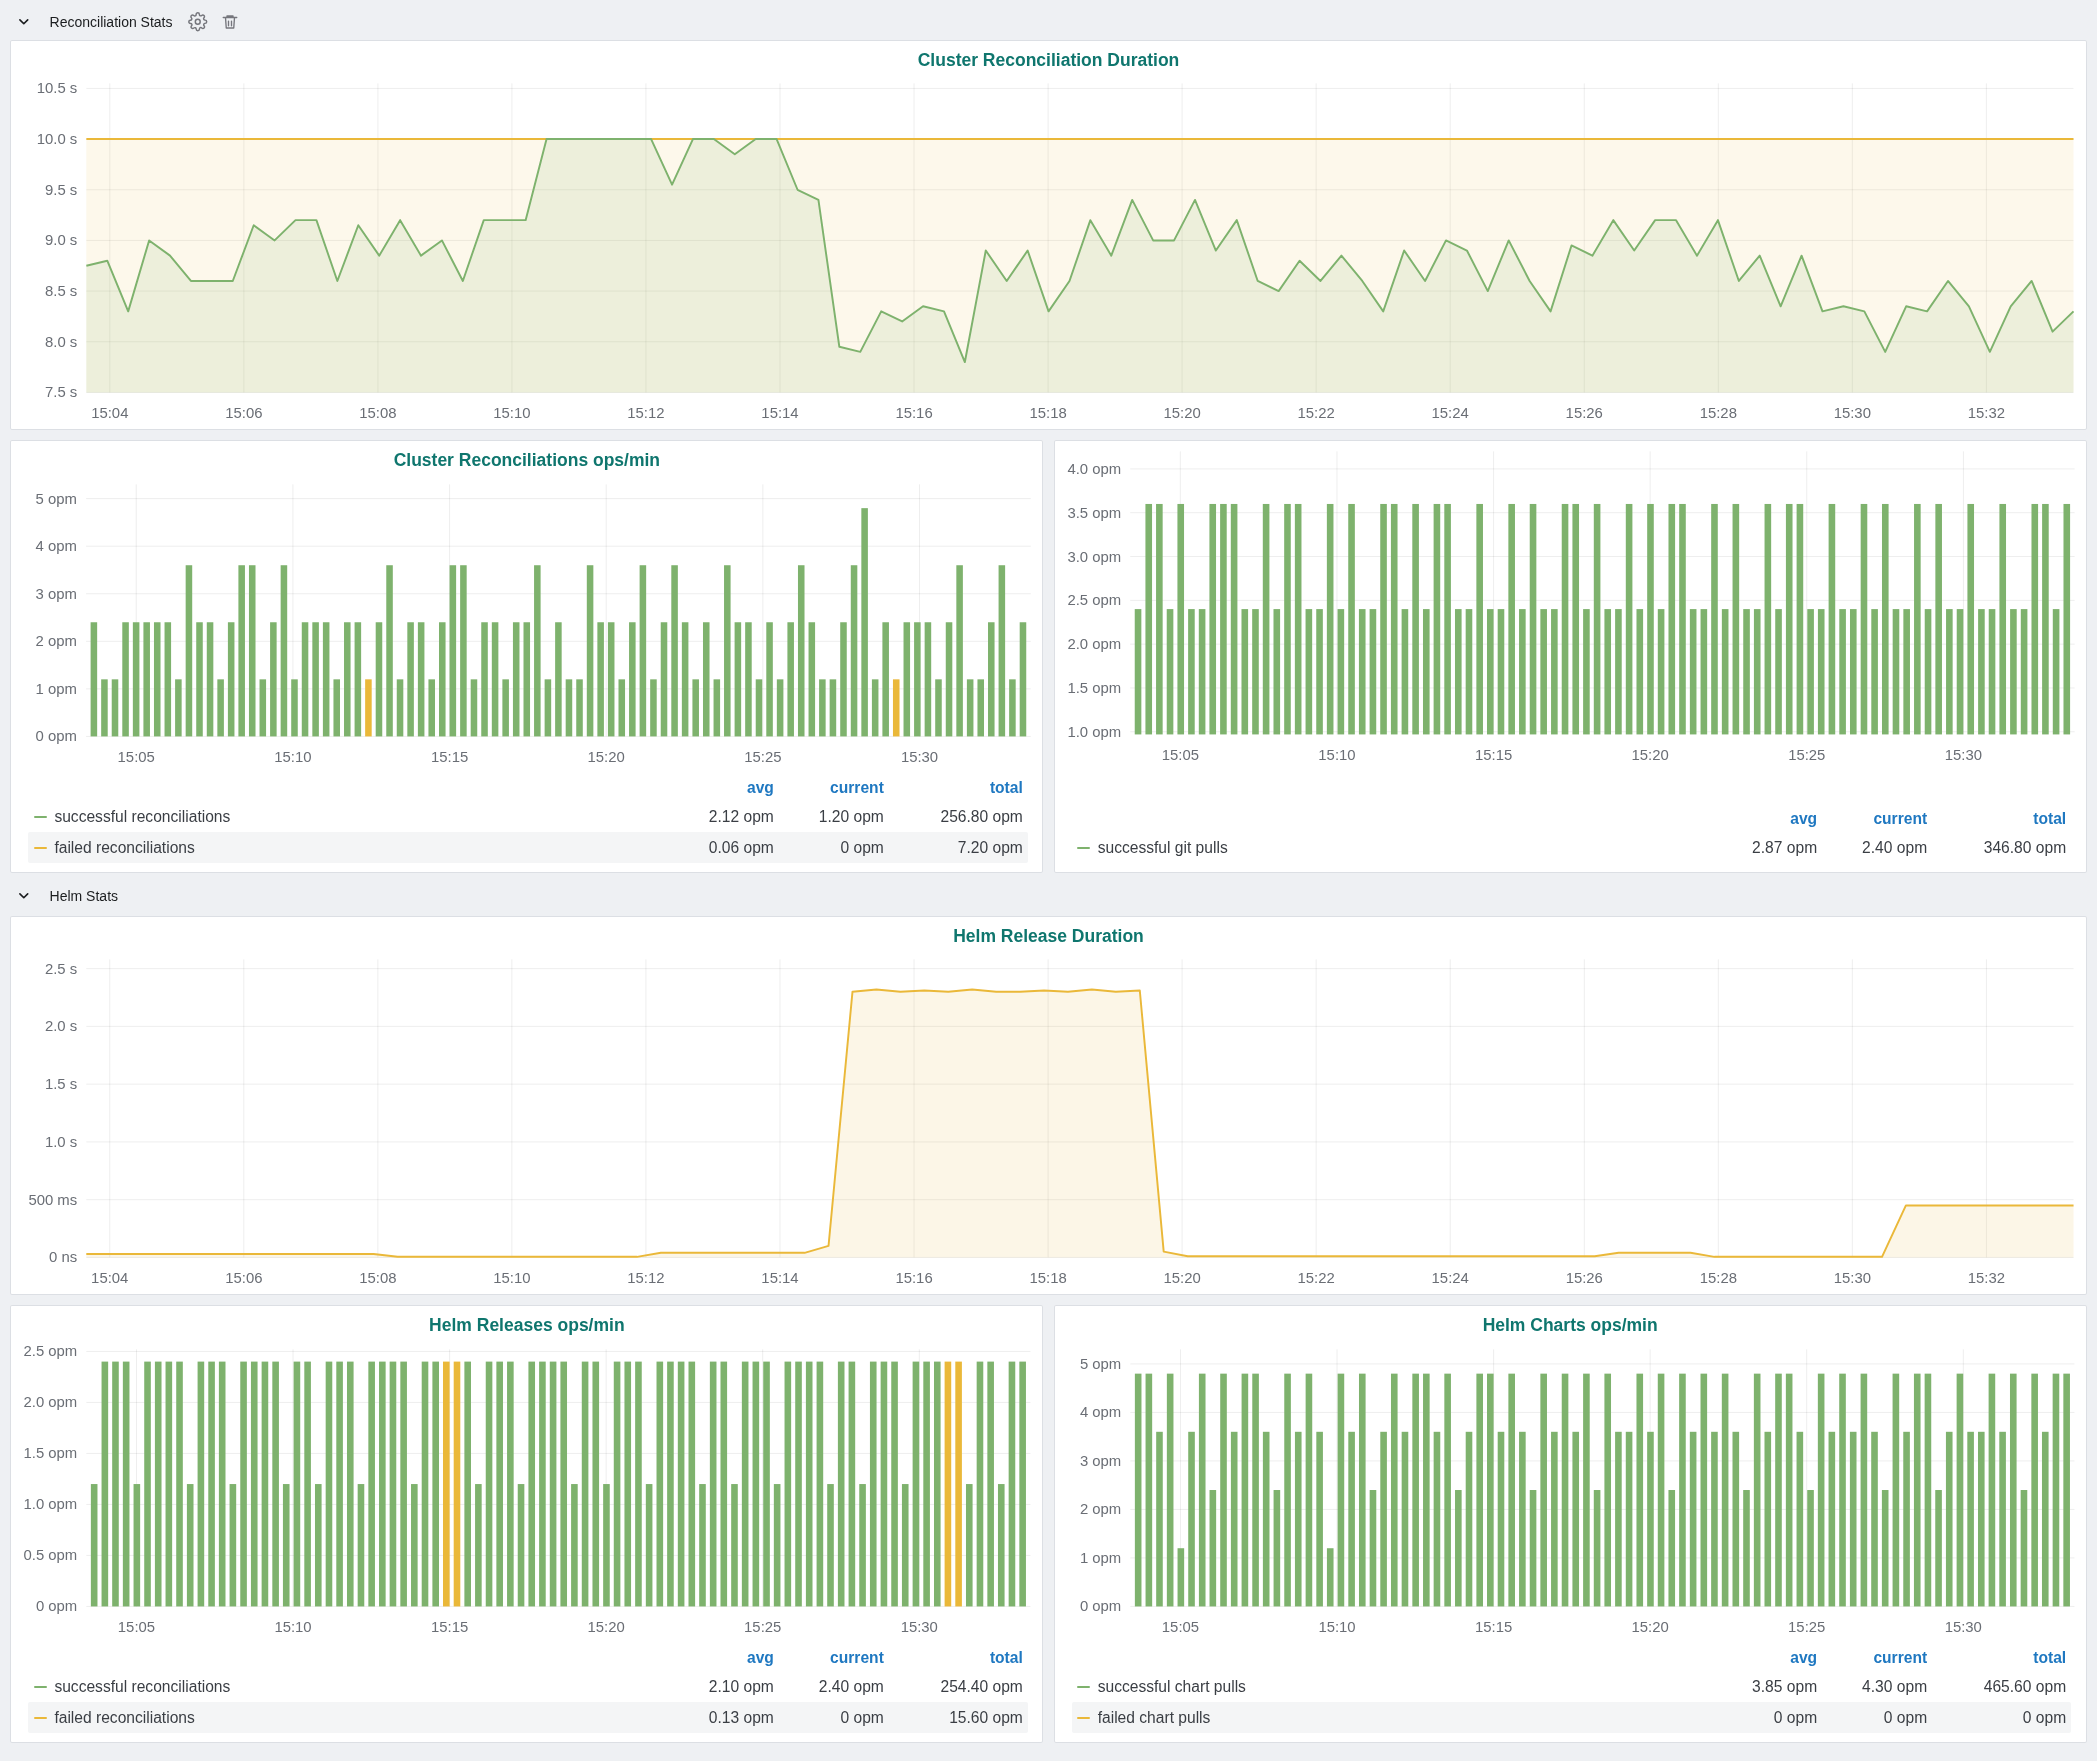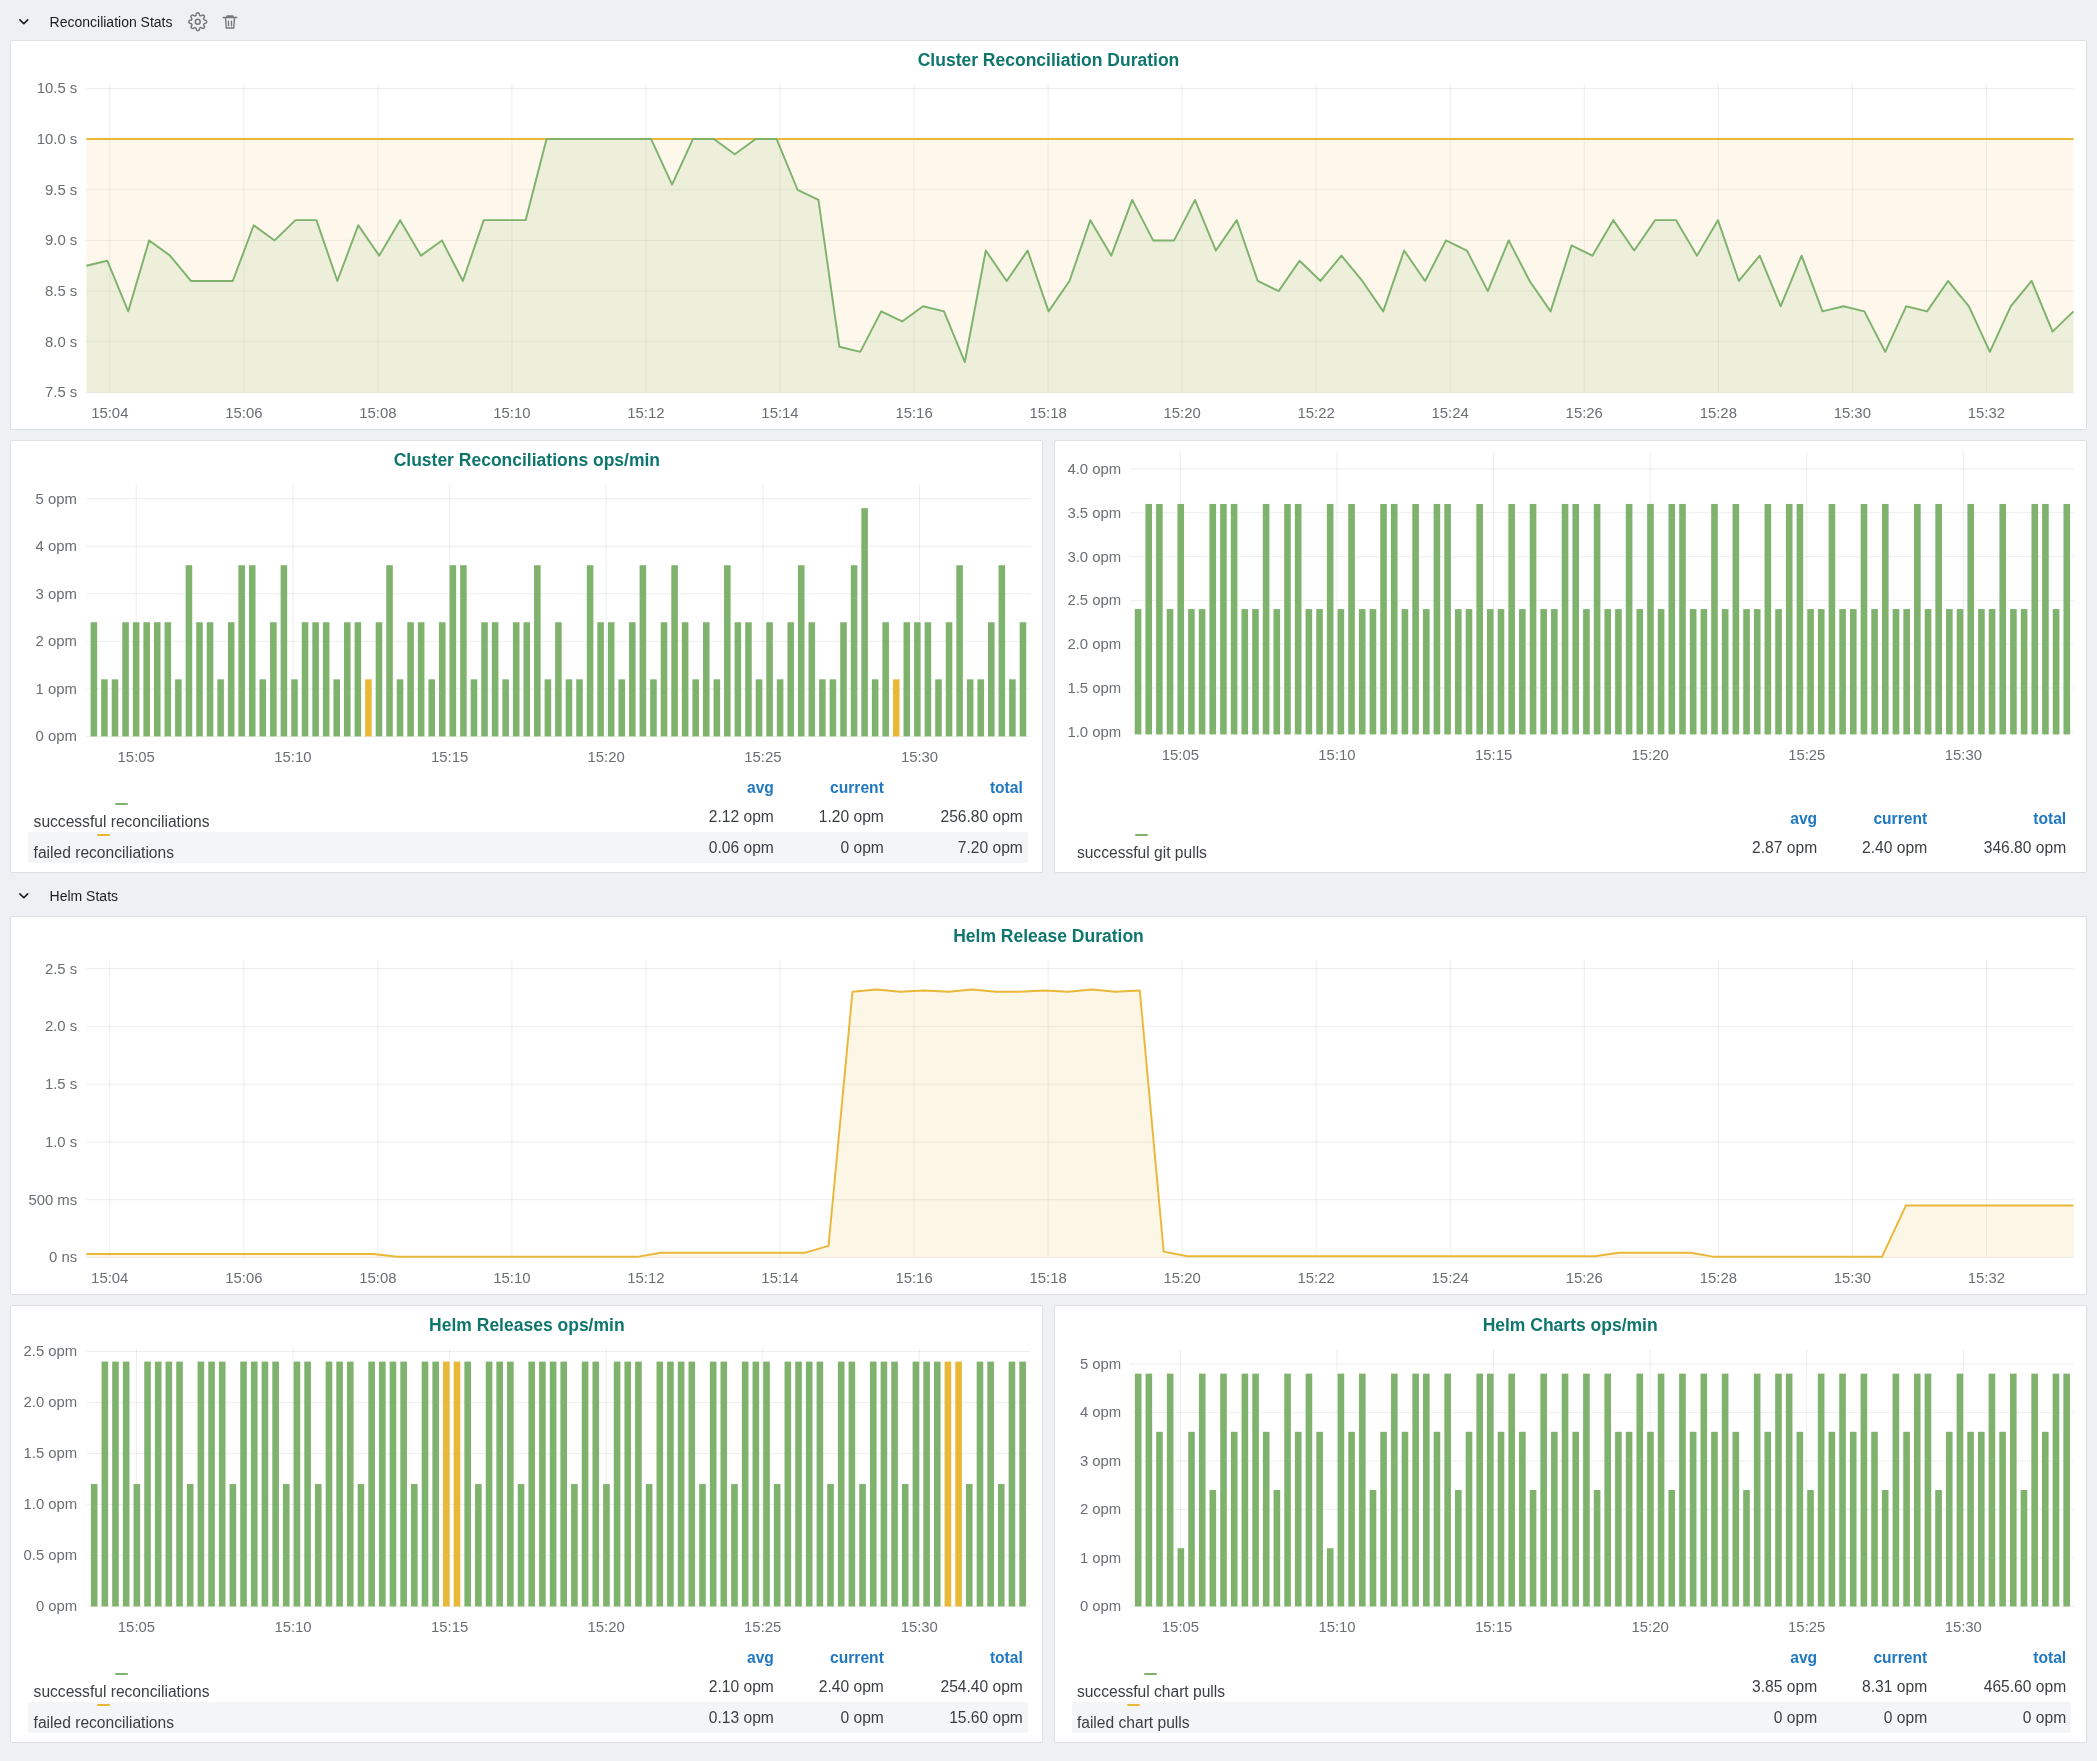--- a/index.html
+++ b/index.html
@@ -28,21 +28,21 @@
   .row3 .panel{height:438px;}
   .legend{flex:0 0 auto;margin-top:auto;padding:1.3px 14.3px 9px 17px;font-size:15.6px;color:#3a3e44;}
   .lrow{display:flex;align-items:center;min-height:31px;padding:0 5.2px;border-radius:1.9px;}
   .lrow.lhead{min-height:27px;}
   .lrow:nth-child(3){background:#f4f5f6;}
   .lhead .lcol{font-weight:700;color:#1f78c1;cursor:pointer;}
   .lcols{margin-left:auto;display:flex;align-items:center;}
   .lcol{width:97px;text-align:right;}
   .lcol.c2{width:110px;}
   .lcol.c3{width:139px;}
-  .series{display:flex;align-items:center;gap:7.8px;cursor:pointer;flex-direction:column;}
+  .series{display:flex;align-items:center;gap:7.8px;cursor:pointer;}
   .swatch{display:inline-block;width:13px;height:1.9px;border-radius:1.3px;background:#888;}
 </style>
 </head>
 <body>
 
 <div class="page">
 
   <div class="section-header">
     <span class="icon-btn">
       <svg width="15.6" height="15.6" viewBox="0 0 24 24" fill="none" stroke="#1b1d1f" stroke-width="2.5" stroke-linecap="round" stroke-linejoin="round">
@@ -757,21 +757,21 @@
             <span class="lcol c3">total</span>
           </span>
         </div>
         <div class="lrow">
           <span class="series">
             <i class="swatch" style="background: rgb(126, 178, 109);"></i>
             <span>successful chart pulls</span>
           </span>
           <span class="lcols">
             <span class="lcol">3.85 opm</span>
-            <span class="lcol c2">8.31 opm</span>
+            <span class="lcol c2">4.30 opm</span>
             <span class="lcol c3">465.60 opm</span>
           </span>
         </div>
         <div class="lrow">
           <span class="series">
             <i class="swatch" style="background: rgb(234, 184, 57);"></i>
             <span>failed chart pulls</span>
           </span>
           <span class="lcols">
             <span class="lcol">0 opm</span>

